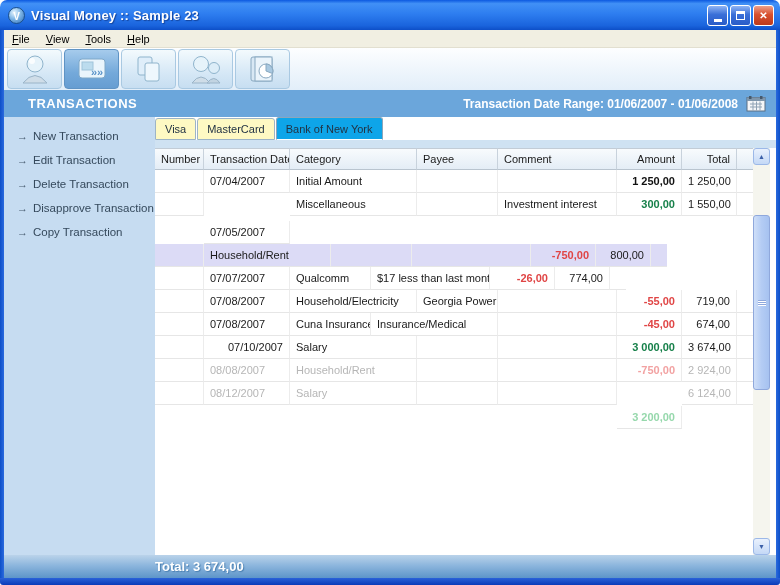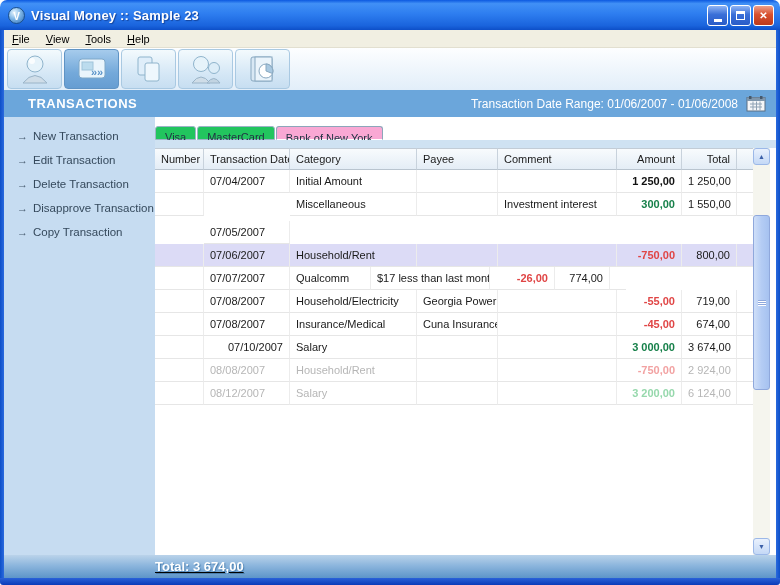--- a/index.html
+++ b/index.html
@@ -39,70 +39,70 @@
     background:linear-gradient(180deg,#fdfeff,#e2eef9); display:flex; align-items:stretch; padding-left:3px; gap:2px; }
   .tbtn { width:55px; margin-top:1px; height:40px; border:1px solid #a9c9e2; border-radius:4px;
     background:linear-gradient(180deg,#f3fafd 0%,#d6e8f6 60%,#c7def1 100%);
     display:flex; align-items:center; justify-content:center; cursor:pointer; }
   .tbtn.sel { background:linear-gradient(180deg,#a6cbec 0%,#74a9da 60%,#669dd2 100%); border-color:#5f93c4; }
 
   
   .banner { position:absolute; left:4px; top:90px; width:772px; height:27px; background:#6ba6db;
     display:flex; align-items:center; color:#fff; }
   .banner .ptitle { font-size:13px; font-weight:bold; letter-spacing:.5px; margin-left:24px; }
-  .banner .range { margin-left:auto; font-size:12px; font-weight:normal; }
+  .banner .range { margin-left:auto; font-size:12px; font-weight:bold; }
   .banner .cal { margin:0 10px 0 8px; cursor:pointer; display:flex; }
 
   
   .sidebar { position:absolute; left:4px; top:117px; width:151px; height:438px; background:var(--sidebar-bg); padding-top:11px; }
   .side-item { display:flex; align-items:center; height:16px; margin:0 0 8px 13px; cursor:pointer; color:#35495c; font-size:11.5px; }
   .side-item .bullet { font-size:11px; color:#44586c; width:16px; }
 
   
   .main { position:absolute; left:155px; top:117px; width:621px; height:438px; background:#fff; }
   .tabsrow { position:absolute; left:0; top:0; width:621px; height:23px; background:#fff; display:flex; align-items:flex-end; }
-  .tab { height:14px; line-height:21px; padding:0 9px; font-size:11px; color:#223344; cursor:pointer;
-    background:#22c55e; border:1px solid #9db4c6; border-radius:3px 3px 0 0; margin-right:1px; }
-  .tab.active { background:#f9a8d4; border-color:#8ca6ba; border-bottom-color:#fff; height:14px; line-height:22px; }
+  .tab { height:22px; line-height:21px; padding:0 9px; font-size:11px; color:#223344; cursor:pointer;
+    background:#fef9c3; border:1px solid #9db4c6; border-radius:3px 3px 0 0; margin-right:1px; }
+  .tab.active { background:#0ea5e9; border-color:#8ca6ba; border-bottom-color:#fff; height:23px; line-height:22px; }
   .strip { position:absolute; left:0; top:23px; width:621px; height:8px; background:#cfe2f2; }
 
   
   .grid { position:absolute; left:0; top:31px; width:598px; }
   .grow { display:flex; width:598px; }
   .hcell { height:22px; line-height:21px; font-size:11px; color:#1a1a1a;
     background:linear-gradient(180deg,#f8fbfd,#e4edf6); border-top:1px solid #c2ccd6;
     border-bottom:1px solid #b9c4cf; border-right:1px solid #c8d2dc; padding:0 6px; cursor:pointer;
     white-space:nowrap; overflow:hidden; }
   .cell { height:23px; line-height:22px; font-size:11px; color:#1a1a1a;
     border-bottom:1px solid #e6e6e6; border-right:1px solid #ececec; padding:0 6px;
     white-space:nowrap; overflow:hidden; }
   .ar { text-align:right; }
   .grow.selected .cell { background:var(--selected-row); }
   .grow.pending .cell { color:var(--pending-text); }
   .amt { font-weight:bold; }
   .amt-neutral { color:#111; }
   .amt-pos { color:var(--positive); }
   .amt-neg { color:var(--negative); }
-  .grow.pending .amt-pos { color:var(--pending-positive); }
+  .grow.pending .amt-pos { color:var(--pending-positive);margin-top:24px; }
   .grow.pending .amt-neg { color:var(--pending-negative); }
 
   
   .vscroll { position:absolute; left:598px; top:31px; width:17px; height:407px; background:#f5f5ee; }
   .sbtn { position:absolute; left:0; width:17px; height:17px; border:1px solid #9cb8e8; border-radius:3px;
     background:linear-gradient(180deg,#e9f1fd,#c4d8f6); color:#3b5fa8; font-size:7px; text-align:center; line-height:15px; cursor:pointer; }
   .sbtn.up { top:0; } .sbtn.down { bottom:0; }
   .sthumb { position:absolute; left:0; top:67px; width:17px; height:175px; border:1px solid #8fa8dc; border-radius:3px;
     background:linear-gradient(90deg,#cfdff8,#b4ccf4 50%,#a6c2f0); cursor:grab; }
   .sthumb::after { content:""; position:absolute; left:4px; top:50%; margin-top:-3px; width:8px; height:1px;
     background:#8fa8dc; box-shadow:0 2px 0 #8fa8dc, 0 4px 0 #8fa8dc, 0 1px 0 #fff, 0 3px 0 #fff, 0 5px 0 #fff; }
 
   
   .statusbar { position:absolute; left:4px; top:555px; width:772px; height:23px;
     background:linear-gradient(180deg,#bad3ea 0%,#8db6dd 45%,#5d95c9 100%);
-    display:flex; align-items:center;text-decoration:underline; }
+    display:flex; align-items:center; }
   .statusbar .total { margin-left:151px; color:#fff; font-size:13px; font-weight:bold; text-shadow:1px 1px 1px #4a7fb0; }
 </style>
 </head>
 <body>
 
 <div class="window">
 
   <div class="titlebar">
     <span class="app-icon">V</span>
     <span class="win-title">Visual Money :: Sample 23</span>
@@ -236,21 +236,20 @@
             <div class="cell " style="width: 86px; margin-top: 28px;">07/05/2007</div>
             <div class="cell " style="width: 127px;">Miscellaneous</div>
             <div class="cell " style="width: 81px;"></div>
             <div class="cell " style="width: 119px;">Investment interest</div>
             <div class="cell ar amt amt-pos" style="width: 65px;">300,00</div>
             <div class="cell ar" style="width: 55px;">1 550,00</div>
             <div class="cell" style="width: 16px; border-right: none;"></div>
           </div>
           <div class="grow selected">
             <div class="cell " style="width: 49px;"></div>
-            <div class="cell " style="width: 86px;">07/06/2007</div>
             <div class="cell " style="width: 127px;">Household/Rent</div>
             <div class="cell " style="width: 81px;"></div>
             <div class="cell " style="width: 119px;"></div>
             <div class="cell ar amt amt-neg" style="width: 65px;">-750,00</div>
             <div class="cell ar" style="width: 55px;">800,00</div>
             <div class="cell" style="width: 16px; border-right: none;"></div>
           </div>
           <div class="grow">
             <div class="cell " style="width: 49px;"></div>
             <div class="cell " style="width: 86px;">07/07/2007</div>
@@ -266,22 +265,22 @@
             <div class="cell " style="width: 127px;">Household/Electricity</div>
             <div class="cell " style="width: 81px;">Georgia Power</div>
             <div class="cell " style="width: 119px;"></div>
             <div class="cell ar amt amt-neg" style="width: 65px;">-55,00</div>
             <div class="cell ar" style="width: 55px;">719,00</div>
             <div class="cell" style="width: 16px; border-right: none;"></div>
           </div>
           <div class="grow">
             <div class="cell " style="width: 49px;"></div>
             <div class="cell " style="width: 86px;">07/08/2007</div>
+            <div class="cell " style="width: 81px;">Cuna Insurance</div>
             <div class="cell " style="width: 127px;">Insurance/Medical</div>
-            <div class="cell " style="width: 81px;">Cuna Insurance</div>
             <div class="cell " style="width: 119px;"></div>
             <div class="cell ar amt amt-neg" style="width: 65px;">-45,00</div>
             <div class="cell ar" style="width: 55px;">674,00</div>
             <div class="cell" style="width: 16px; border-right: none;"></div>
           </div>
           <div class="grow">
             <div class="cell " style="width: 49px;"></div>
             <div class="cell " style="width: 86px; text-align: right;">07/10/2007</div>
             <div class="cell " style="width: 127px;">Salary</div>
             <div class="cell " style="width: 81px;"></div>

